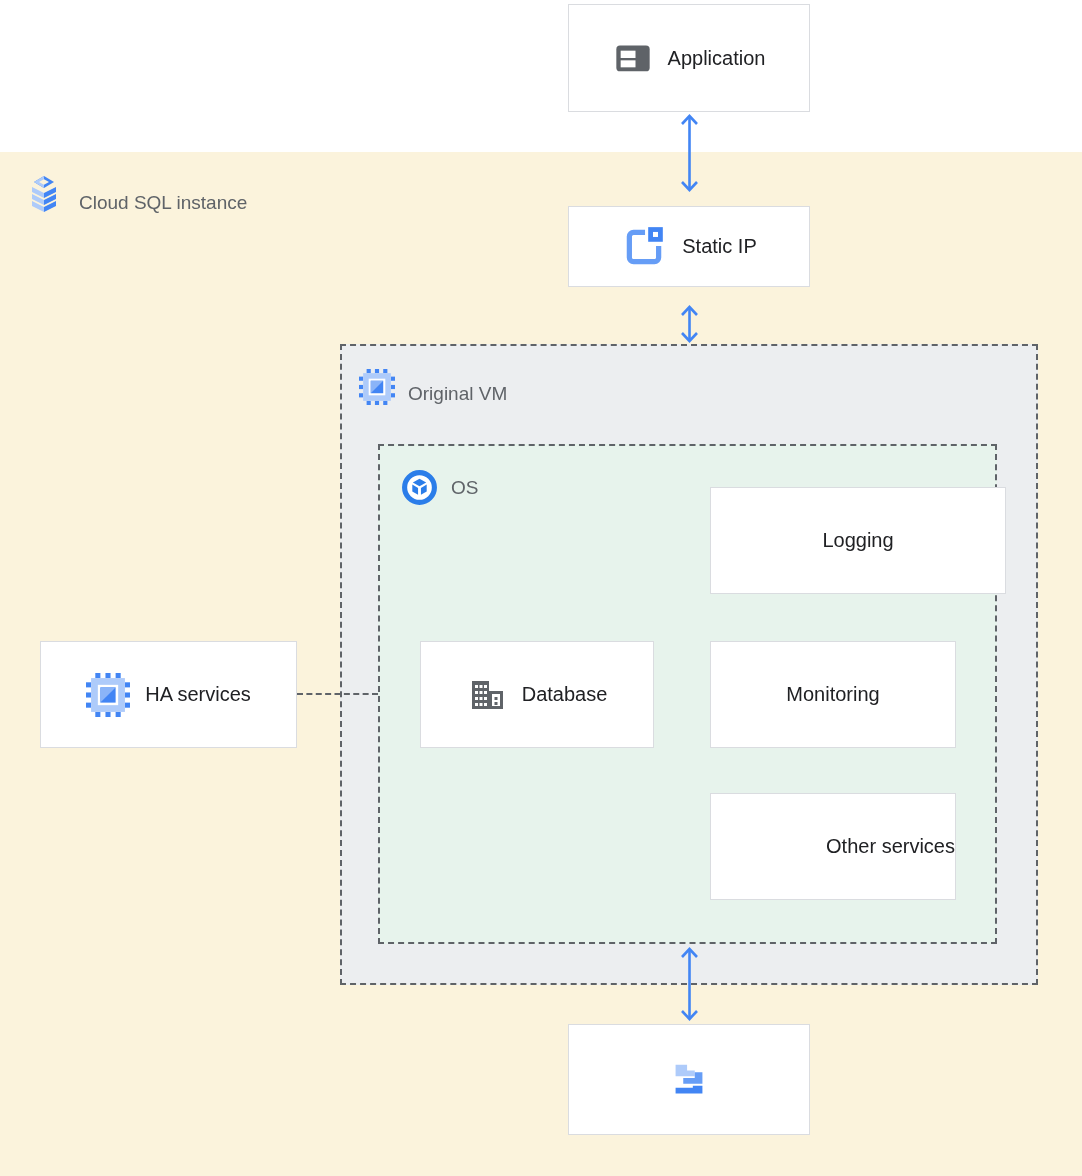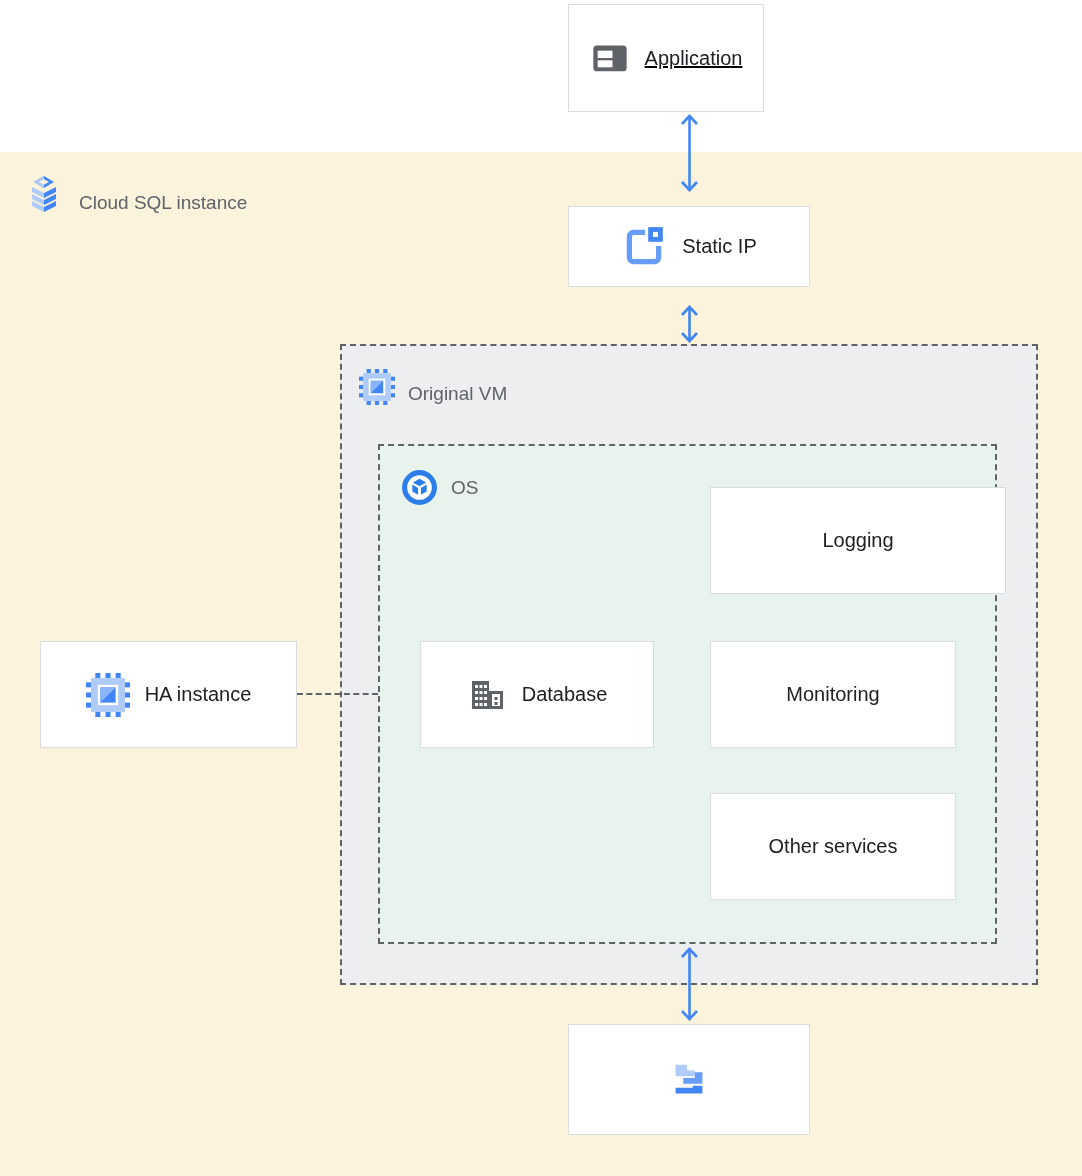--- a/index.html
+++ b/index.html
@@ -94,21 +94,21 @@
         <polygon points="32,13 20,19 20,24 32,18" fill="#4285F4"></polygon>
         <polygon points="8,20 20,26 20,31 8,25" fill="#AECBFA"></polygon>
         <polygon points="32,20 20,26 20,31 32,25" fill="#4285F4"></polygon>
         <polygon points="8,27 20,33 20,38 8,32" fill="#AECBFA"></polygon>
         <polygon points="32,27 20,33 20,38 32,32" fill="#4285F4"></polygon>
       </svg>
     </span>
     <span class="region-label">Cloud SQL instance</span>
   </div>
 
-  <div class="node" style="left:568px; top:4px; width:196px; height:108px;text-decoration:underline;">
+  <div class="node" style="left:568px; top:4px; width:242px; height:108px;">
     <span class="icon">
       <svg width="40" height="40" viewBox="0 0 24 24">
         <rect x="2" y="4.5" width="20" height="15.5" rx="2.2" fill="#5F6368"></rect>
         <rect x="4.6" y="7.6" width="8.9" height="4.4" fill="#ffffff"></rect>
         <rect x="4.6" y="13.4" width="8.9" height="4.2" fill="#ffffff"></rect>
       </svg>
     </span>
     <span class="node-label">Application</span>
   </div>
 
@@ -204,21 +204,21 @@
         <rect x="27.5" y="27" width="3" height="3" fill="#5F6368"></rect>
       </svg>
     </span>
     <span class="node-label">Database</span>
   </div>
 
   <div class="node" style="left:710px; top:641px; width:246px; height:107px;">
     <span class="node-label">Monitoring</span>
   </div>
 
-  <div class="node" style="left:710px; top:793px; width:246px; height:107px;">
+  <div class="node" style="left:710px; top:793px; width:246px; height:107px;justify-content:flex-end;">
     <span class="node-label">Other services</span>
   </div>
 
   <div class="node" style="left:40px; top:641px; width:257px; height:107px;">
     <span class="icon">
       <svg width="44" height="44" viewBox="0 0 26 26">
         <g fill="#4285F4">
           <rect x="5.5" y="0" width="3" height="3"></rect>
             <rect x="11.5" y="0" width="3" height="3"></rect>
             <rect x="17.5" y="0" width="3" height="3"></rect>
@@ -231,21 +231,21 @@
           <rect x="23" y="5.5" width="3" height="3"></rect>
             <rect x="23" y="11.5" width="3" height="3"></rect>
             <rect x="23" y="17.5" width="3" height="3"></rect>
         </g>
         <rect x="3" y="3" width="20" height="20" fill="#AECBFA"></rect>
         <rect x="7" y="7" width="12" height="12" fill="#ffffff"></rect>
         <rect x="8.5" y="8.5" width="9" height="9" fill="#4285F4"></rect>
         <polygon points="8.5,8.5 17.5,8.5 8.5,17.5" fill="#8AB4F8"></polygon>
       </svg>
     </span>
-    <span class="node-label">HA instance</span>
+    <span class="node-label">HA services</span>
   </div>
 
   <div class="dashed-connector" style="left:297px; top:693px; width:81px;"></div>
 
   <svg class="arrow" style="left:677px; top:946px;" width="25" height="76" viewBox="0 0 25 76">
     <line x1="12.5" y1="4" x2="12.5" y2="72" stroke="#4285F4" stroke-width="2.6"></line>
     <polyline points="5,11 12.5,3 20,11" fill="none" stroke="#4285F4" stroke-width="2.6"></polyline>
     <polyline points="5,65 12.5,73 20,65" fill="none" stroke="#4285F4" stroke-width="2.6"></polyline>
   </svg>
 

